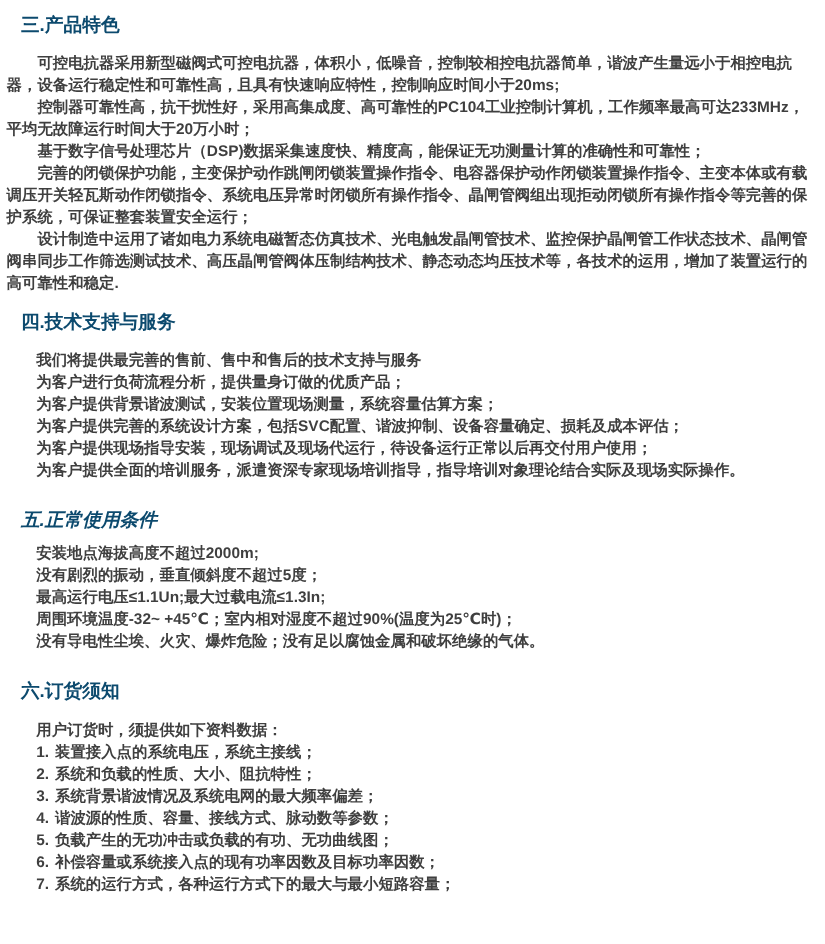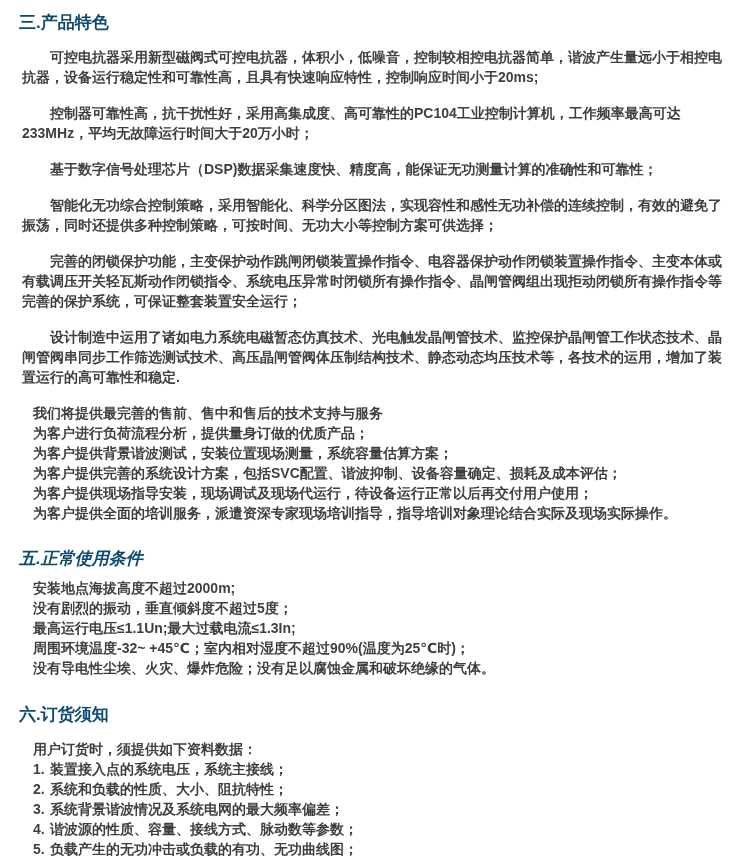--- a/index.html
+++ b/index.html
@@ -26,21 +26,21 @@
     color: #0c4a6e;
     font-size: 17px;
     line-height: 17px;
     font-weight: bold;
     margin: 0 0 16px 13px;
   }
   h2.sec-heading.s4 { margin-top: 17px; }
   h2.sec-heading.s5 { margin-top: 27px; margin-bottom: 11px; font-style: italic; }
   h2.sec-heading.s6 { margin-top: 28px; }
   p.para {
-    margin: 16px;
+    margin: 0;
     text-indent: 2em;
   }
   p.line {
     margin: 0;
     padding-left: 27px;
   }
   .oitem {
     margin: 0;
     padding-left: 27px;
   }
@@ -51,24 +51,24 @@
 </style>
 </head>
 <body>
 
 <div class="page">
 
   <h2 class="sec-heading s3">三.产品特色</h2>
   <p class="para">可控电抗器采用新型磁阀式可控电抗器，体积小，低噪音，控制较相控电抗器简单，谐波产生量远小于相控电抗器，设备运行稳定性和可靠性高，且具有快速响应特性，控制响应时间小于20ms;</p>
   <p class="para">控制器可靠性高，抗干扰性好，采用高集成度、高可靠性的PC104工业控制计算机，工作频率最高可达233MHz，平均无故障运行时间大于20万小时；</p>
   <p class="para">基于数字信号处理芯片（DSP)数据采集速度快、精度高，能保证无功测量计算的准确性和可靠性；</p>
-  <p class="para">智能化无功综合控制策略，采用智能化、科学分区图法，实现容性和感性无功补偿的连续控制，有效的避免了振荡，同时还提供多种控制策略，可按时间、无功大小等控制方案可供选择；</p>
   <p class="para">完善的闭锁保护功能，主变保护动作跳闸闭锁装置操作指令、电容器保护动作闭锁装置操作指令、主变本体或有载调压开关轻瓦斯动作闭锁指令、系统电压异常时闭锁所有操作指令、晶闸管阀组出现拒动闭锁所有操作指令等完善的保护系统，可保证整套装置安全运行；</p>
   <p class="para">设计制造中运用了诸如电力系统电磁暂态仿真技术、光电触发晶闸管技术、监控保护晶闸管工作状态技术、晶闸管阀串同步工作筛选测试技术、高压晶闸管阀体压制结构技术、静态动态均压技术等，各技术的运用，增加了装置运行的高可靠性和稳定.</p>
 
+  <h2 class="sec-heading s4">四.技术支持与服务</h2>
   <p class="line">我们将提供最完善的售前、售中和售后的技术支持与服务</p>
   <p class="line">为客户进行负荷流程分析，提供量身订做的优质产品；</p>
   <p class="line">为客户提供背景谐波测试，安装位置现场测量，系统容量估算方案；</p>
   <p class="line">为客户提供完善的系统设计方案，包括SVC配置、谐波抑制、设备容量确定、损耗及成本评估；</p>
   <p class="line">为客户提供现场指导安装，现场调试及现场代运行，待设备运行正常以后再交付用户使用；</p>
   <p class="line">为客户提供全面的培训服务，派遣资深专家现场培训指导，指导培训对象理论结合实际及现场实际操作。</p>
 
   <h2 class="sec-heading s5">五.正常使用条件</h2>
   <p class="line">安装地点海拔高度不超过2000m;</p>
   <p class="line">没有剧烈的振动，垂直倾斜度不超过5度；</p>

